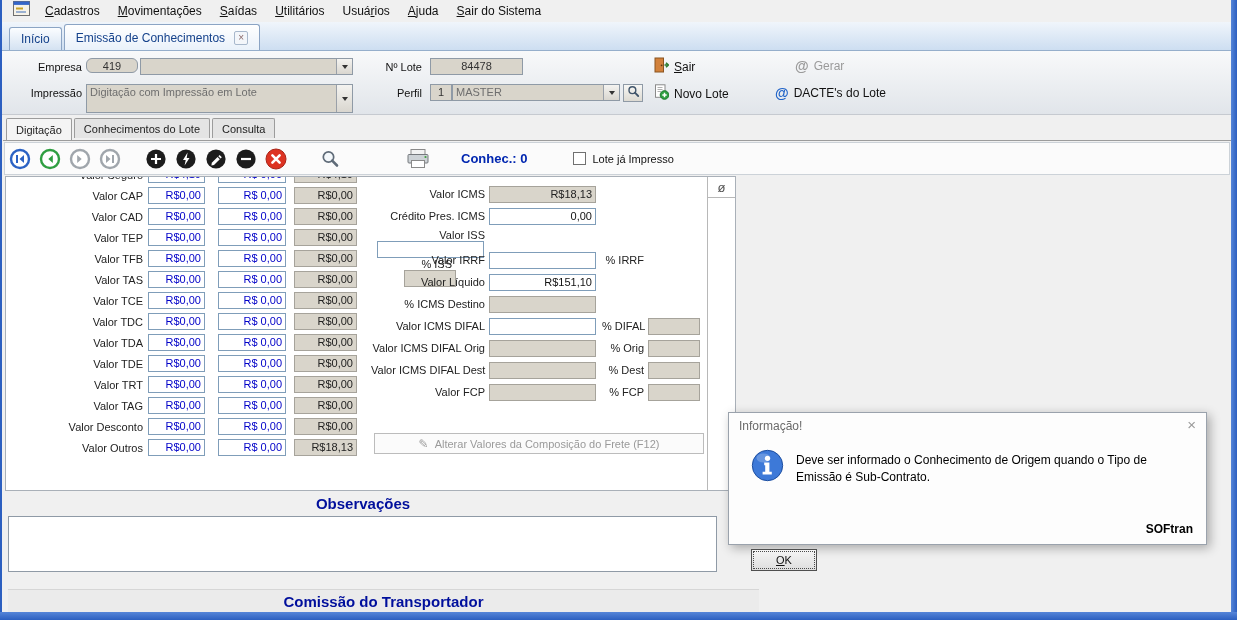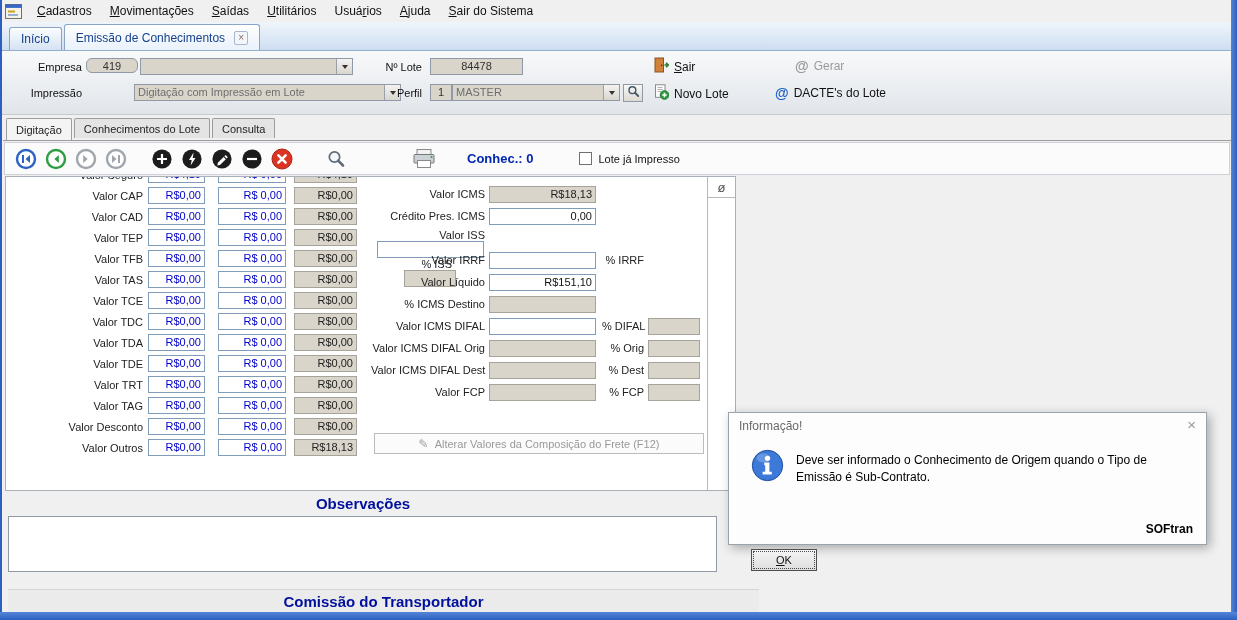--- a/index.html
+++ b/index.html
@@ -2,21 +2,21 @@
 <html style="--title-blue: #000f9c; --value-blue: #0000c8; --conhec-blue: #0026b0; --frame-blue: #2c5fc0;"><head>
 <meta charset="utf-8">
 <style>
 *{box-sizing:border-box;margin:0;padding:0;}
 body{font-family:"Liberation Sans","DejaVu Sans",sans-serif;background:#fff;}
 u{text-decoration:underline;}
 .app{position:relative;width:1237px;height:620px;background:#f0f0f0;overflow:hidden;font-size:12px;color:#111;}
 .frame-right{position:absolute;top:0;right:0;width:6px;height:100%;background:linear-gradient(90deg,#5585d8,#2c5fc0);z-index:60;}
 .frame-bottom{position:absolute;left:0;bottom:0;width:100%;height:8px;background:linear-gradient(#5585d8,#2c5fc0);z-index:60;}
 .frame-left{position:absolute;top:0;left:0;width:2px;height:100%;background:#2c5fc0;z-index:60;}
-.menubar{position:absolute;left:2px;top:0;width:1229px;height:22px;background:#f0f0f0;display:flex;align-items:center;padding-left:3px;}
+.menubar{position:absolute;left:2px;top:0;width:1229px;height:22px;background:#f0f0f0;display:flex;align-items:flex-start;padding-left:11px;}
 .app-icon{width:19px;height:16px;display:flex;align-items:center;margin-right:4px;}
 .menu-items{display:flex;align-items:center;height:100%;}
 .menu-item{padding:4px 9px;font-size:12px;color:#101010;white-space:nowrap;}
 .tabstrip{position:absolute;left:2px;top:22px;width:1229px;height:29px;background:linear-gradient(#f0f5fb,#cddef1);border-bottom:1px solid #95aecb;display:flex;align-items:flex-end;padding-left:7px;}
 .mtab{display:flex;align-items:center;height:23px;padding:0 11px;margin-right:2px;font-size:12px;color:#15428b;background:linear-gradient(#fbfdff,#d4e2f2);border:1px solid #8ba4c4;border-bottom:none;border-radius:3px 3px 0 0;white-space:nowrap;}
 .mtab.active{height:26px;background:linear-gradient(#ffffff,#e9f1fa);}
 .tab-close{width:14px;height:14px;margin-left:9px;font-size:10px;line-height:12px;text-align:center;color:#8b6a6a;background:#f3f6fa;border:1px solid #a8b8cc;border-radius:2px;}
 .header{position:absolute;left:2px;top:51px;width:1229px;height:64px;background:linear-gradient(#f8f9fa,#e1e5ea);border-bottom:1px solid #c6cad0;text-decoration:underline;}
 .lbl{position:absolute;font-size:11px;color:#111;text-align:right;white-space:nowrap;}
 .box{position:absolute;font-size:11px;border:1px solid #8f9aa6;background:#d9d5cb;color:#333;line-height:15px;white-space:nowrap;}
@@ -27,21 +27,21 @@
 .dd::after{content:"";border:3px solid transparent;border-top:4px solid #333;margin-top:4px;}
 .hbtn{position:absolute;display:flex;align-items:center;gap:5px;font-size:12px;color:#111;white-space:nowrap;}
 .hbtn .at{font-weight:bold;font-size:14px;color:#1e62c8;}
 .hbtn.disabled{color:#9a9a9a;}
 .hbtn.disabled .at{color:#9a9a9a;}
 .sqbtn{position:absolute;display:flex;align-items:center;justify-content:center;border:1px solid #8f9aa6;background:linear-gradient(#f7f7f5,#dddad2);}
 .subtabs{position:absolute;left:6px;top:118px;height:22px;display:flex;align-items:flex-start;z-index:5;}
 .subtab{display:flex;align-items:center;height:20px;padding:0 9px;margin-right:2px;font-size:11px;color:#222;background:#e4e4e4;border:1px solid #9c9c9c;border-bottom:none;border-radius:2px 2px 0 0;white-space:nowrap;}
 .subtab.active{height:22px;background:#f4f4f4;}
 .page{position:absolute;left:3px;top:140px;width:1228px;height:472px;background:#f0f0f0;border-top:1px solid #9c9c9c;}
-.toolbar{position:absolute;left:1px;top:1px;width:1226px;height:33px;background:#fbfbfb;border:1px solid #ccd2d8;display:flex;align-items:center;padding-left:10px;gap:8px;}
+.toolbar{position:absolute;left:1px;top:1px;width:1226px;height:33px;background:#fbfbfb;border:1px solid #ccd2d8;display:flex;align-items:center;padding-left:4px;gap:8px;}
 .tbtn{display:flex;align-items:center;justify-content:center;width:22px;height:22px;flex:none;}
 .tbtn.wide{width:26px;}
 .conhec{font-size:13px;font-weight:bold;color:var(--conhec-blue,#0026b0);white-space:nowrap;}
 .chkwrap{display:flex;align-items:center;gap:6px;}
 .chk{width:13px;height:13px;background:#fff;border:1px solid #707070;flex:none;}
 .chklbl{font-size:11px;color:#111;white-space:nowrap;}
 .form-panel{position:absolute;left:2px;top:35px;width:731px;height:315px;background:#fff;border:1px solid #a9b0b8;overflow:hidden;}
 .values-rows{margin-top:-13px;}
 .vrow{display:flex;align-items:center;height:21px;}
 .vlab{width:142px;padding-right:5px;text-align:right;font-size:11px;color:#222;white-space:nowrap;}
@@ -118,21 +118,21 @@
     <span class="lbl" style="left:8px;top:10px;width:72px;">Empresa</span>
     <span class="box center" style="left:84px;top:7px;width:52px;height:15px;border-radius:6px;">419</span>
     <span class="combo" style="left:138px;top:7px;width:213px;height:17px;">
       <span class="combo-text"></span>
       <span class="dd"></span>
     </span>
     <span class="lbl" style="left:358px;top:10px;width:62px;">Nº Lote</span>
     <span class="box center" style="left:428px;top:7px;width:93px;height:17px;">84478</span>
 
     <span class="lbl" style="left:8px;top:36px;width:72px;">Impressão</span>
-    <span class="combo" style="left:84px;top:33px;width:267px;height:17px;margin-left:48px;">
+    <span class="combo" style="left:84px;top:33px;width:267px;height:29px;">
       <span class="combo-text">Digitação com Impressão em Lote</span>
       <span class="dd"></span>
     </span>
     <span class="lbl" style="left:378px;top:36px;width:42px;">Perfil</span>
     <span class="box center" style="left:428px;top:33px;width:22px;height:17px;">1</span>
     <span class="combo" style="left:450px;top:33px;width:168px;height:17px;">
       <span class="combo-text">MASTER</span>
       <span class="dd"></span>
     </span>
     <span class="sqbtn" style="left:621px;top:33px;width:20px;height:18px;">

